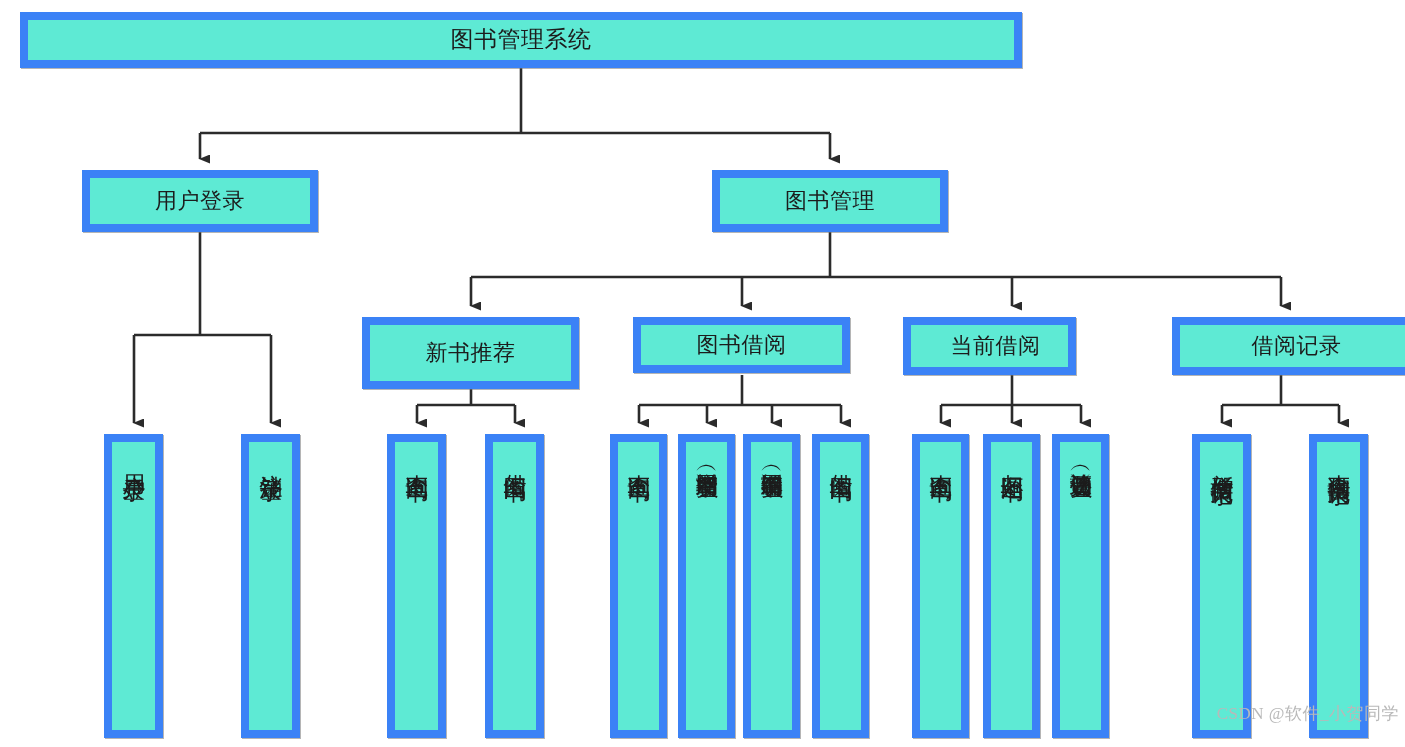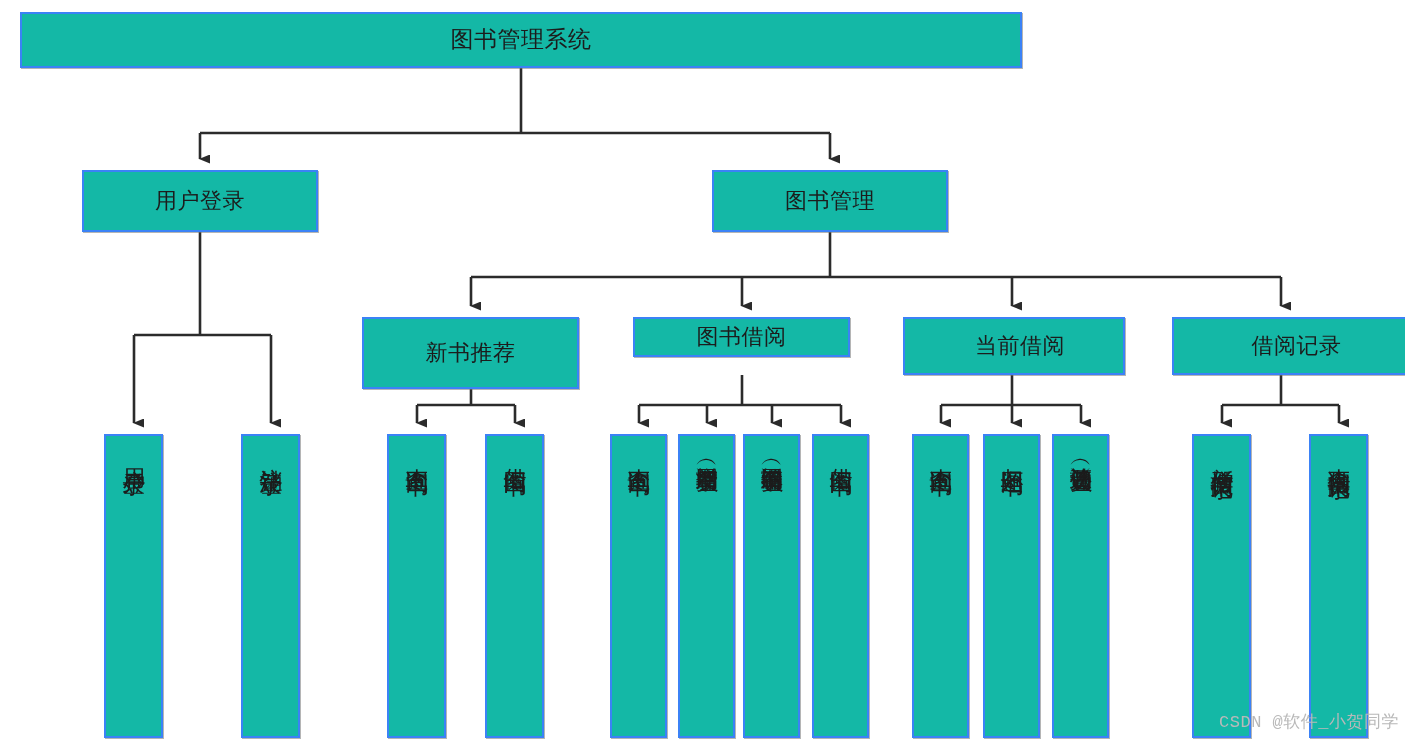--- a/index.html
+++ b/index.html
@@ -22,22 +22,22 @@
     position: absolute;
     left: 0;
     top: 0;
     width: 1405px;
     height: 747px;
     pointer-events: none;
   }
   .node {
     position: absolute;
     box-sizing: border-box;
-    background: #14b8a6;
-    border: 2px solid #3b82f6;
+    background: #5eead4;
+    border: 8px solid #3b82f6;
     box-shadow: 1px 1px 0 rgba(120,120,120,0.55);
     display: flex;
     align-items: center;
     justify-content: center;
     z-index: 2;
   }
   .node-label {
     color: #1c1c1c;
     line-height: 1.18;
     letter-spacing: 0.5px;
@@ -66,27 +66,27 @@
     white-space: nowrap;
     max-height: 100%;
   }
   .node.vert.tall-text .node-label {
     font-size: 22px;
     letter-spacing: 0.5px;
   }
   #watermark {
     position: absolute;
     right: 6px;
-    bottom: 14px;
+    bottom: 22px;
     font-size: 17px;
     color: #b9b9b9;
     letter-spacing: 0.5px;
     z-index: 5;
     white-space: nowrap;
-    font-family: Liberation Mono, monospace;
+    font-family: Liberation Serif, serif;
   }
 </style>
 </head>
 <body>
 
 <div id="diagram-root">
 
   <svg id="edges-layer" viewBox="0 0 1405 747" width="1405" height="747" xmlns="http://www.w3.org/2000/svg">
     <defs>
       <marker id="arrowhead" markerWidth="9" markerHeight="11" refX="4.5" refY="10" orient="auto" markerUnits="userSpaceOnUse">
@@ -136,24 +136,24 @@
       </div>
       <div class="node horiz" style="left: 82px; top: 170px; width: 236px; height: 62px;">
         <span class="node-label">用户登录</span>
       </div>
       <div class="node horiz" style="left: 712px; top: 170px; width: 236px; height: 62px;">
         <span class="node-label">图书管理</span>
       </div>
       <div class="node horiz" style="left: 362px; top: 317px; width: 217px; height: 72px;">
         <span class="node-label">新书推荐</span>
       </div>
-      <div class="node horiz" style="left: 633px; top: 317px; width: 217px; height: 40px; font-family: Liberation Serif, serif;">
+      <div class="node horiz" style="left: 633px; top: 317px; width: 217px; height: 56px; font-family: Liberation Serif, serif;">
         <span class="node-label">图书借阅</span>
       </div>
-      <div class="node horiz" style="left: 903px; top: 317px; width: 222px; height: 58px; padding-left: 12px;">
+      <div class="node horiz" style="left: 903px; top: 317px; width: 173px; height: 58px; padding-left: 12px;">
         <span class="node-label">当前借阅</span>
       </div>
       <div class="node horiz" style="left: 1172px; top: 317px; width: 249px; height: 58px;">
         <span class="node-label">借阅记录</span>
       </div>
       <div class="node vert" style="left: 104px; top: 434px; width: 59px; height: 304px;">
         <span class="node-label">用户登录</span>
       </div>
       <div class="node vert" style="left: 241px; top: 434px; width: 59px; height: 304px;">
         <span class="node-label">注销登录</span>

